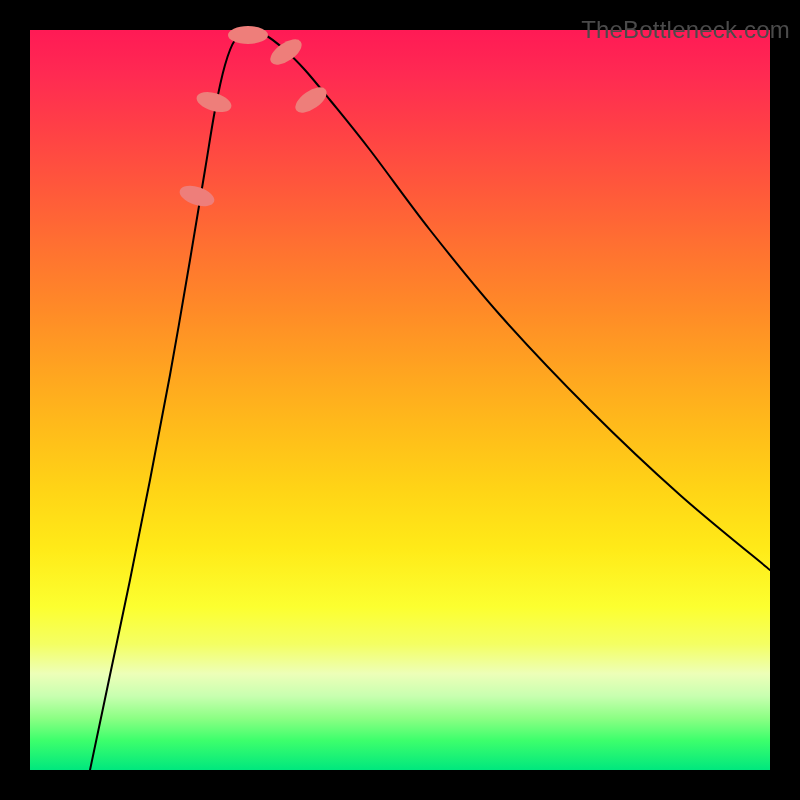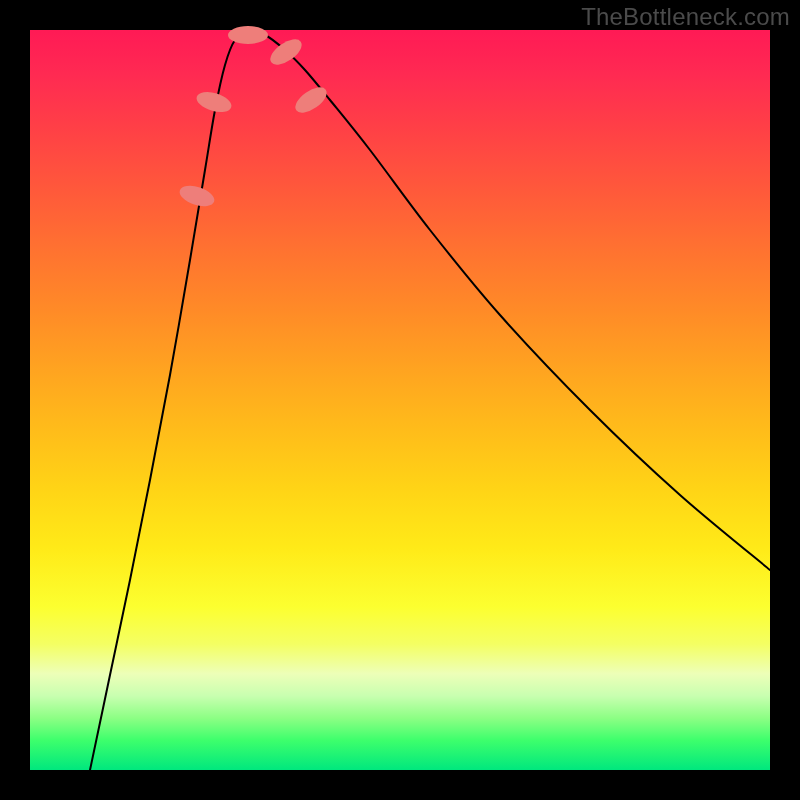--- a/index.html
+++ b/index.html
@@ -32,21 +32,21 @@
       #f4ff63 83%,
       #edffb8 87%,
       #c8ffb0 90%,
       #8cff84 93%,
       #3dff6c 96%,
       #00e77e 100%
     );
   }
   .watermark {
     position: absolute;
-    top: 3px;
+    top: 16px;
     right: 10px;
     color: #4b4b4b;
     font-size: 24px;
     font-weight: 400;
     letter-spacing: 0.2px;
     z-index: 10;
   }
   svg.plot {
     position: absolute;
     left: 0;

